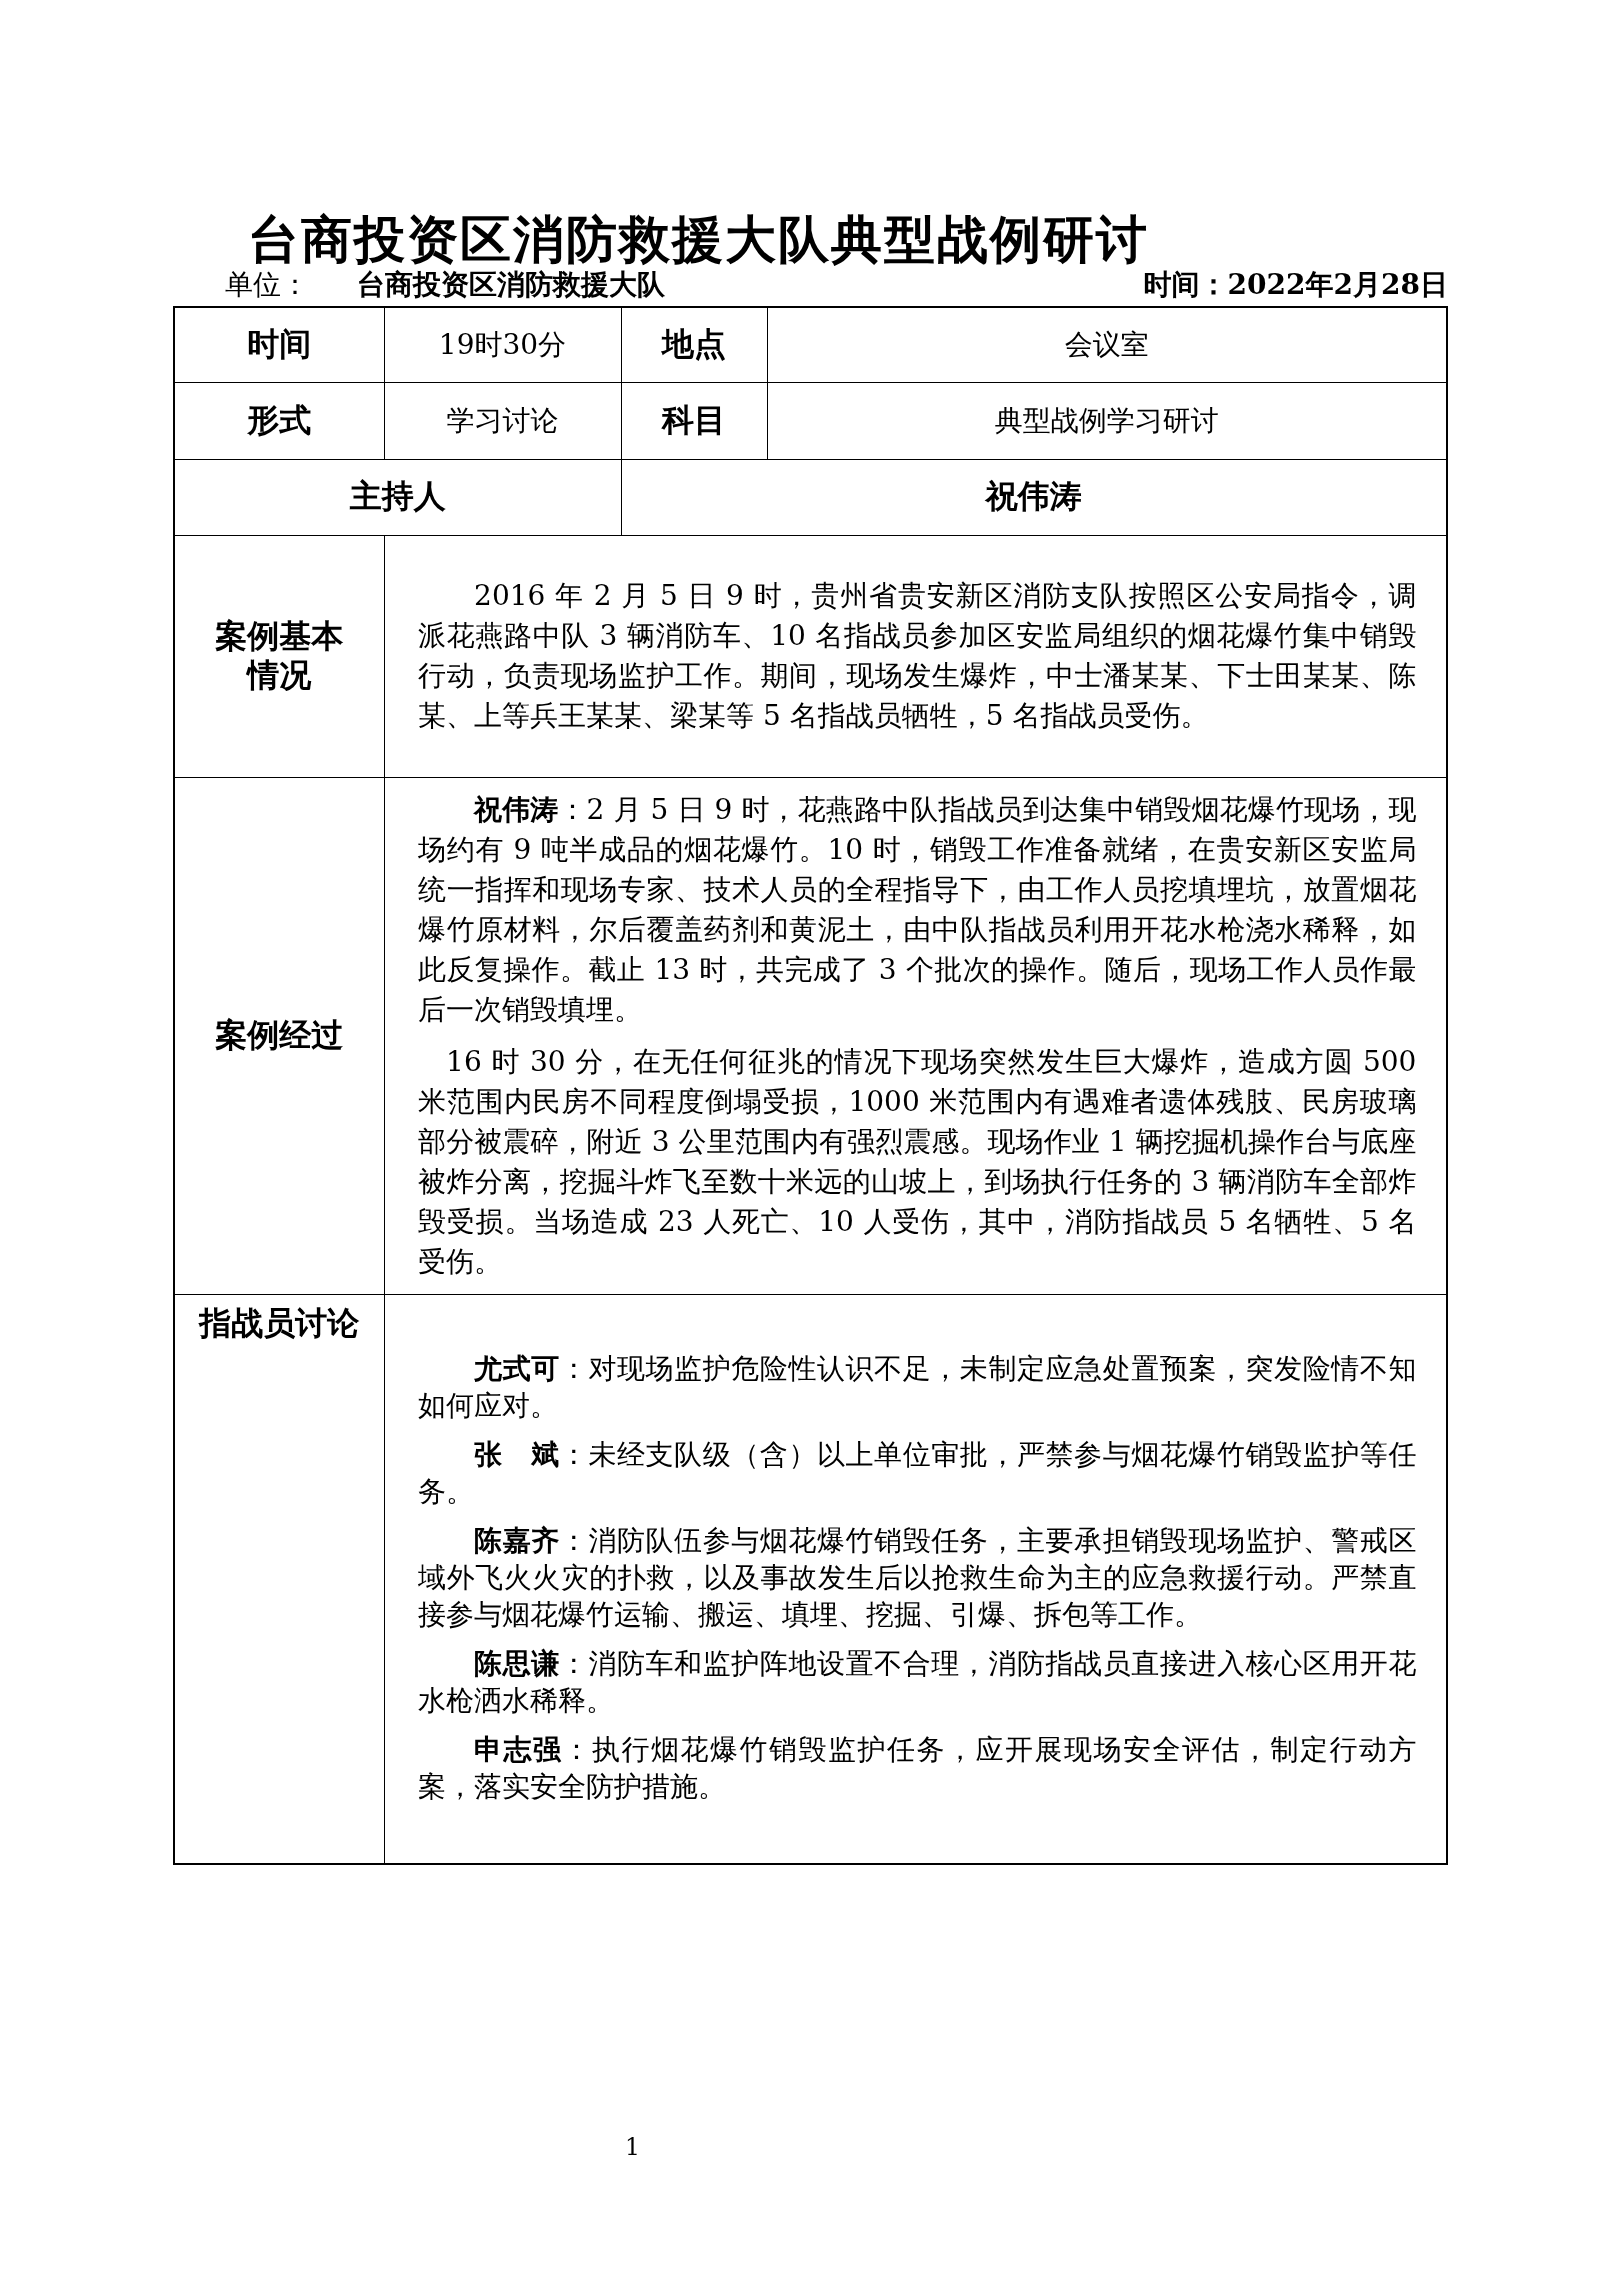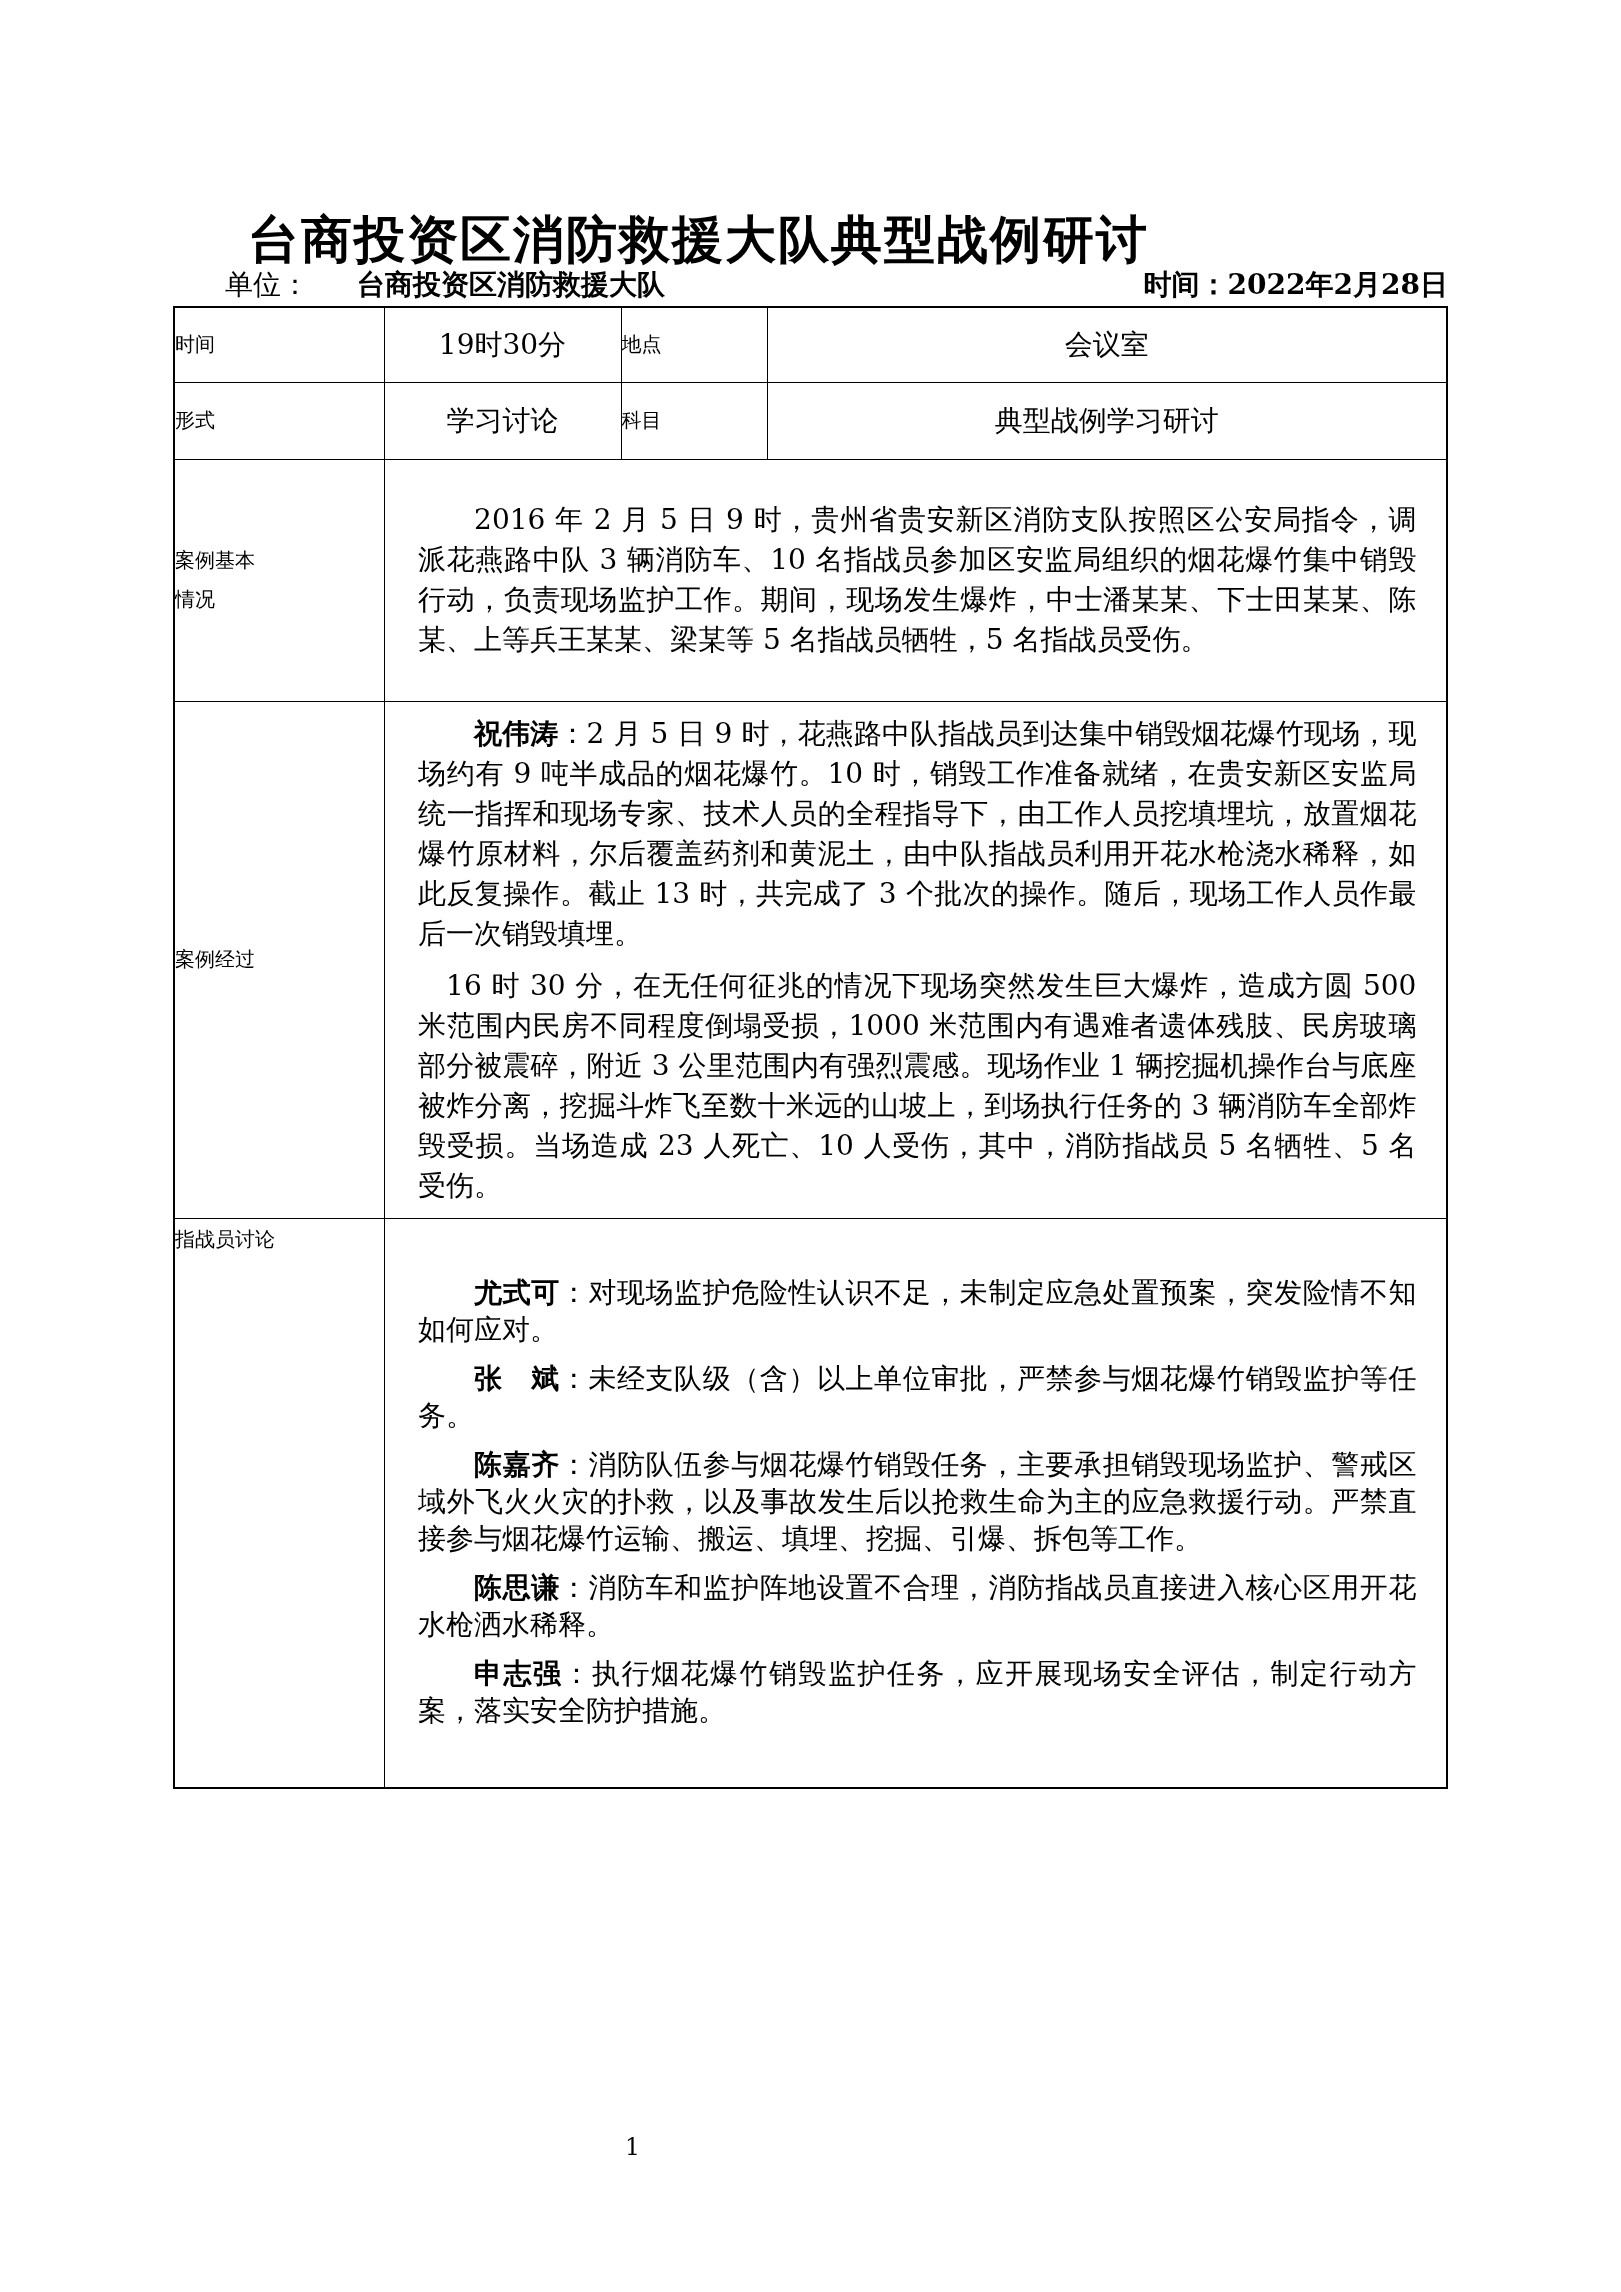--- a/index.html
+++ b/index.html
@@ -9,22 +9,22 @@
            font-family: "DejaVu Sans", "Liberation Sans", sans-serif; font-weight: bold;
            font-size: 51px; line-height: 63px; letter-spacing: 2px; padding-left: 40px; }
   .meta-unit { position: absolute; left: 225px; top: 267px; font-size: 28px; line-height: 35px; }
   .meta-unit .val { font-family: "DejaVu Sans", "Liberation Sans", sans-serif; font-weight: bold; }
   .meta-date { position: absolute; right: 173px; top: 267px; font-size: 28px; line-height: 35px; font-weight: bold; }
   table.form { position: absolute; left: 173px; top: 306px; width: 1273px;
                border-collapse: collapse; table-layout: fixed; }
   table.form td { border: 1.5px solid #000; padding: 0; vertical-align: middle; }
   table.form { border: 2.9px solid #000; }
   .row-thick-top td { border-top: 2.9px solid #000; }
-  .lbl { text-align: left; font-family: "DejaVu Sans", "Liberation Sans", sans-serif;
-         font-weight: normal; font-size: 20px; }
+  .lbl { text-align: center; font-family: "DejaVu Sans", "Liberation Sans", sans-serif;
+         font-weight: bold; font-size: 32px; }
   .val { text-align: center; font-size: 28px; margin-left: 48px; }
   .para { font-size: 28px; line-height: 40px; text-align: justify; padding: 7.8px 17.6px 0 21.6px; }
   .para p { margin: 12px; }
   .indent { text-indent: 2em; }
   .indent-half { text-indent: 1em; }
   .spk { font-family: "DejaVu Sans", "Liberation Sans", sans-serif; font-weight: bold; }
   .top-lbl { vertical-align: top !important; padding-top: 7.8px !important; margin-left: 44px; }
   .pageno { position: absolute; left: 625px; top: 2133px; font-size: 23.5px; }
 </style>
 </head>
@@ -52,20 +52,24 @@
     <td class="val">19时30分</td>
     <td class="lbl">地点</td>
     <td class="val">会议室</td>
   </tr>
   <tr style="height:77px">
     <td class="lbl">形式</td>
     <td class="val">学习讨论</td>
     <td class="lbl">科目</td>
     <td class="val">典型战例学习研讨</td>
   </tr>
+  <tr class="row-thick-top" style="height:76px">
+    <td class="lbl" colspan="2">主持人</td>
+    <td class="lbl" colspan="2">祝伟涛</td>
+  </tr>
   <tr class="row-thick-top" style="height:242px">
     <td class="lbl"><span style="display:inline-block;width:4.2em;line-height:39px">案例基本情况</span></td>
     <td colspan="3">
       <div class="para" style="padding-top:0">
         <p class="indent">2016 年 2 月 5 日 9 时，贵州省贵安新区消防支队按照区公安局指令，调派花燕路中队 3 辆消防车、10 名指战员参加区安监局组织的烟花爆竹集中销毁行动，负责现场监护工作。期间，现场发生爆炸，中士潘某某、下士田某某、陈某、上等兵王某某、梁某等 5 名指战员牺牲，5 名指战员受伤。</p>
       </div>
     </td>
   </tr>
   <tr style="height:511px">
     <td class="lbl">案例经过</td>

